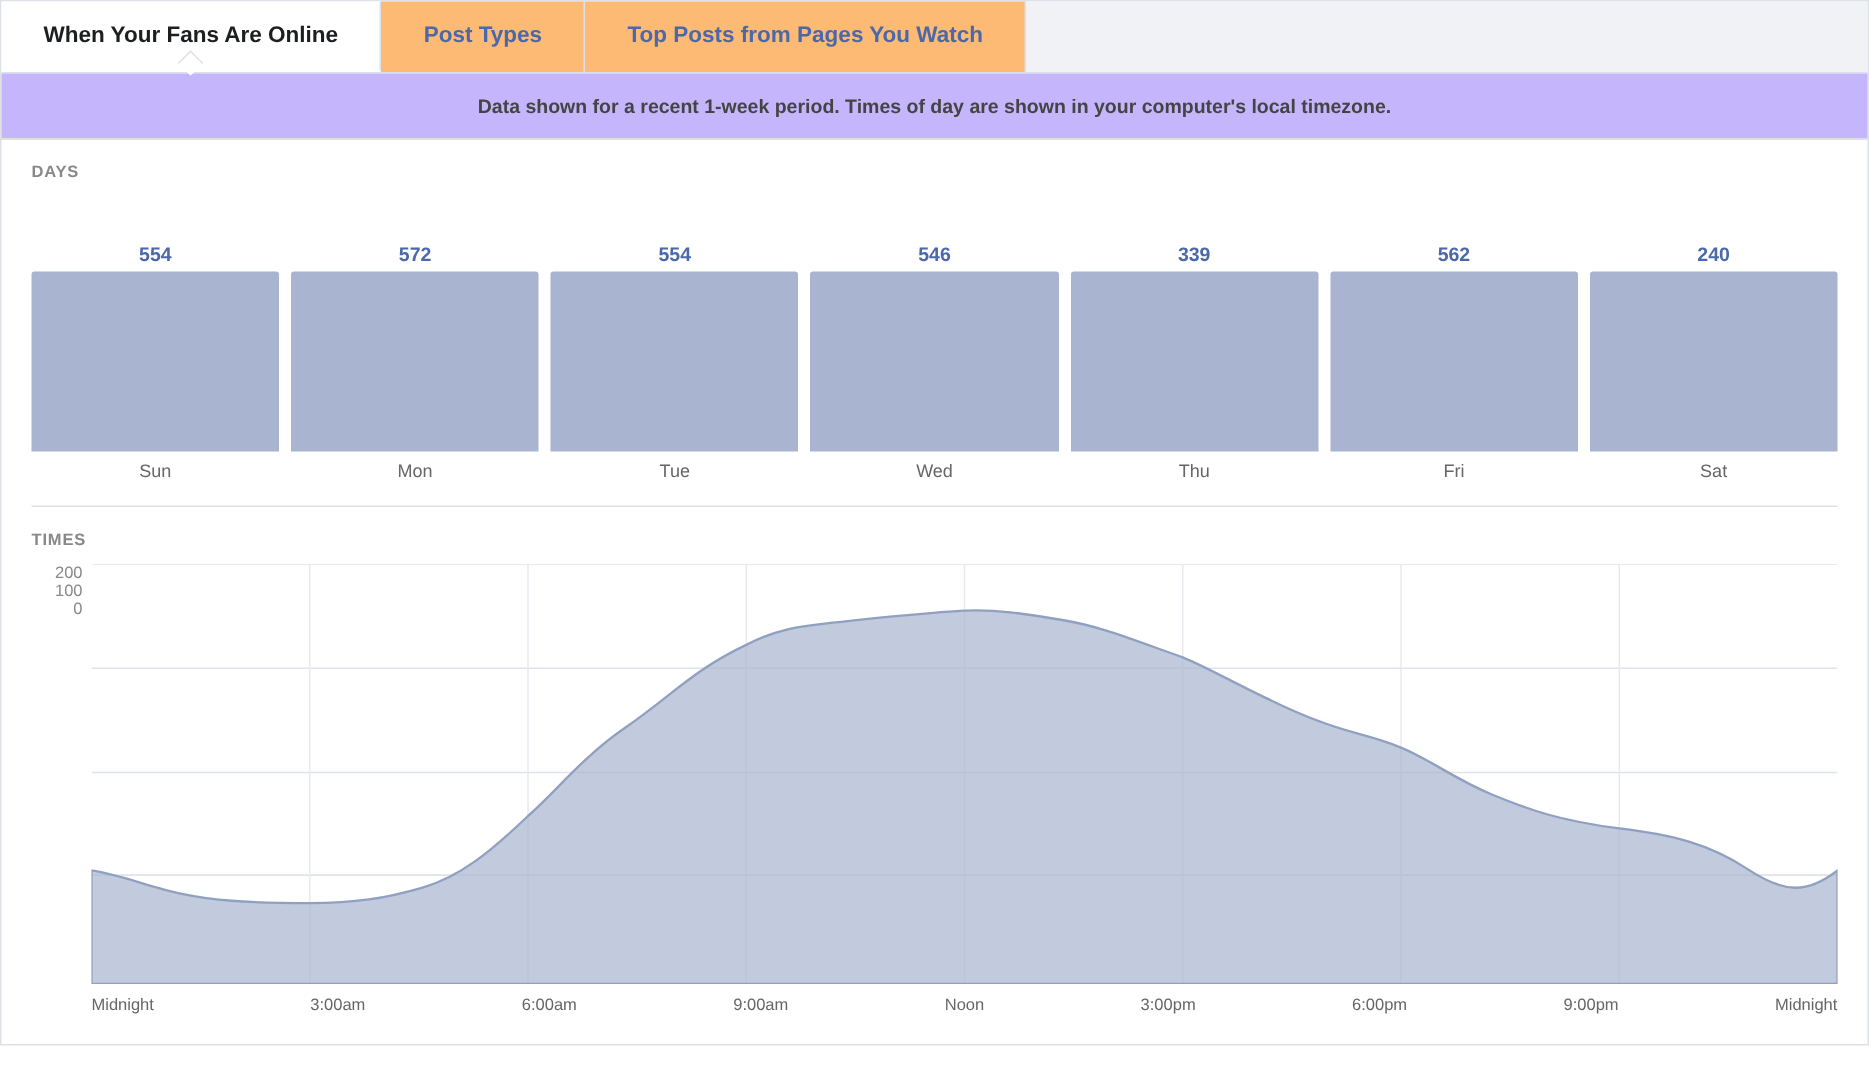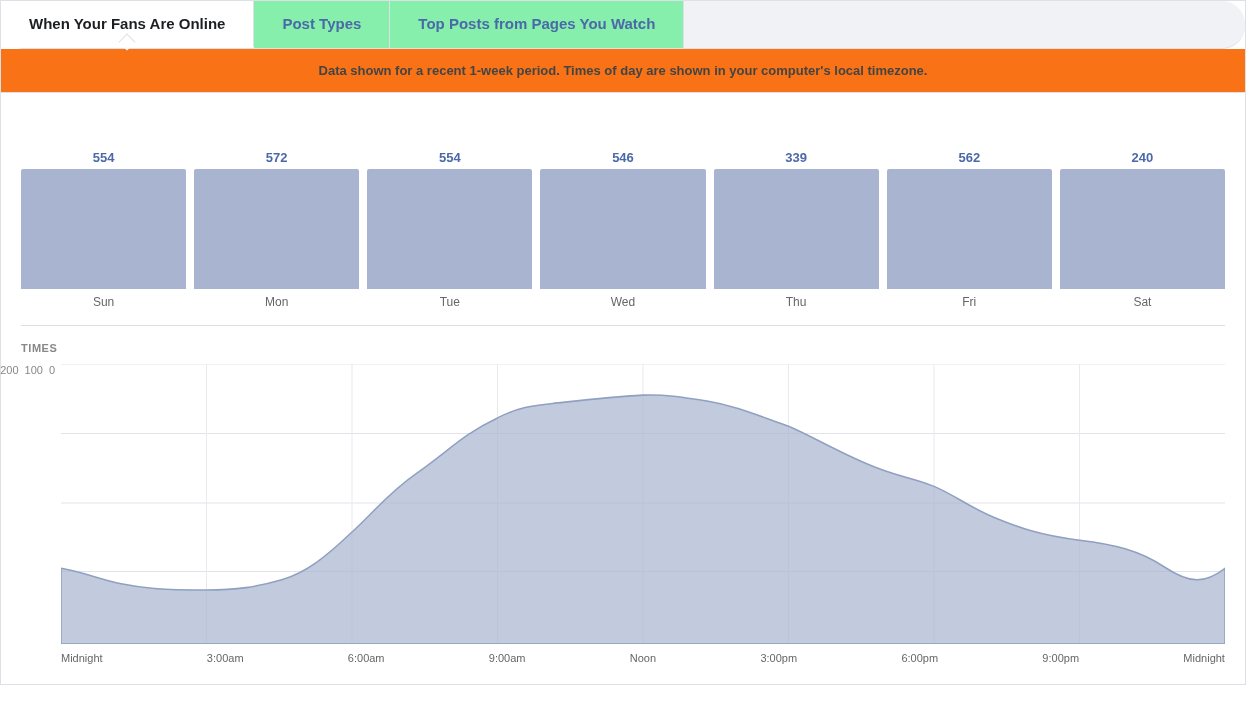--- a/index.html
+++ b/index.html
@@ -16,39 +16,38 @@
       background: #fff;
       border: 1px solid #dde1e7;
     }
 
     
     .tabs {
       display: flex;
       align-items: stretch;
       border-bottom: 1px solid #dde1e7;
       background: #f0f2f5;
-      border-radius: 23px;
     }
     .tab {
       padding: 14px 28px;
       font-size: 15px;
       font-weight: 600;
       color: #4b69a8;
       cursor: pointer;
       border-right: 1px solid #dde1e7;
       background: #fff;
       position: relative;
     }
     .tab.active {
       background: #fff;
       color: #1c1e21;
       border-bottom: 2px solid #fff;
     }
     .tab:not(.active) {
-      background: #86efac;
+      background: #fdba74;
       color: #4b69a8;
     }
     .tab-indicator {
       position: absolute;
       bottom: -2px;
       left: 50%;
       transform: translateX(-50%);
       width: 12px;
       height: 12px;
       background: #fff;
@@ -61,21 +60,21 @@
       display: block;
     }
 
     
     .info-bar {
       text-align: center;
       padding: 14px 8px;
       font-size: 13px;
       color: #444;
       border-bottom: 1px solid #dde1e7;
-      background: #f97316;
+      background: #c4b5fd;
     }
     .info-bar span {
       font-weight: 600;
     }
 
     
     .section {
       padding: 16px 20px;
     }
     .section-label {
@@ -135,22 +134,22 @@
     }
 
     
     .y-axis {
       position: absolute;
       left: 0;
       top: 0;
       height: 100%;
       width: 40px;
       display: flex;
-      flex-direction: row;
-      justify-content: flex-end;
+      flex-direction: column;
+      justify-content: flex-start;
     }
     .y-label {
       font-size: 11px;
       color: #888;
       text-align: right;
       padding-right: 6px;
     }
 
     
     .chart-canvas {
@@ -197,20 +196,21 @@
     <div class="tab">
       <span>Top Posts from Pages You Watch</span>
     </div>
   </div>
 
   <div class="info-bar">
     <span>Data shown for a recent 1-week period. Times of day are shown in your computer's local timezone.</span>
   </div>
 
   <div class="section">
+    <div class="section-label">DAYS</div>
     <div class="days-grid" id="days-grid">
     <div class="day-col">
           <div class="day-value">554</div>
           <div class="day-bar"></div>
           <div class="day-name">Sun</div>
         </div>
         <div class="day-col">
           <div class="day-value">572</div>
           <div class="day-bar"></div>
           <div class="day-name">Mon</div>

